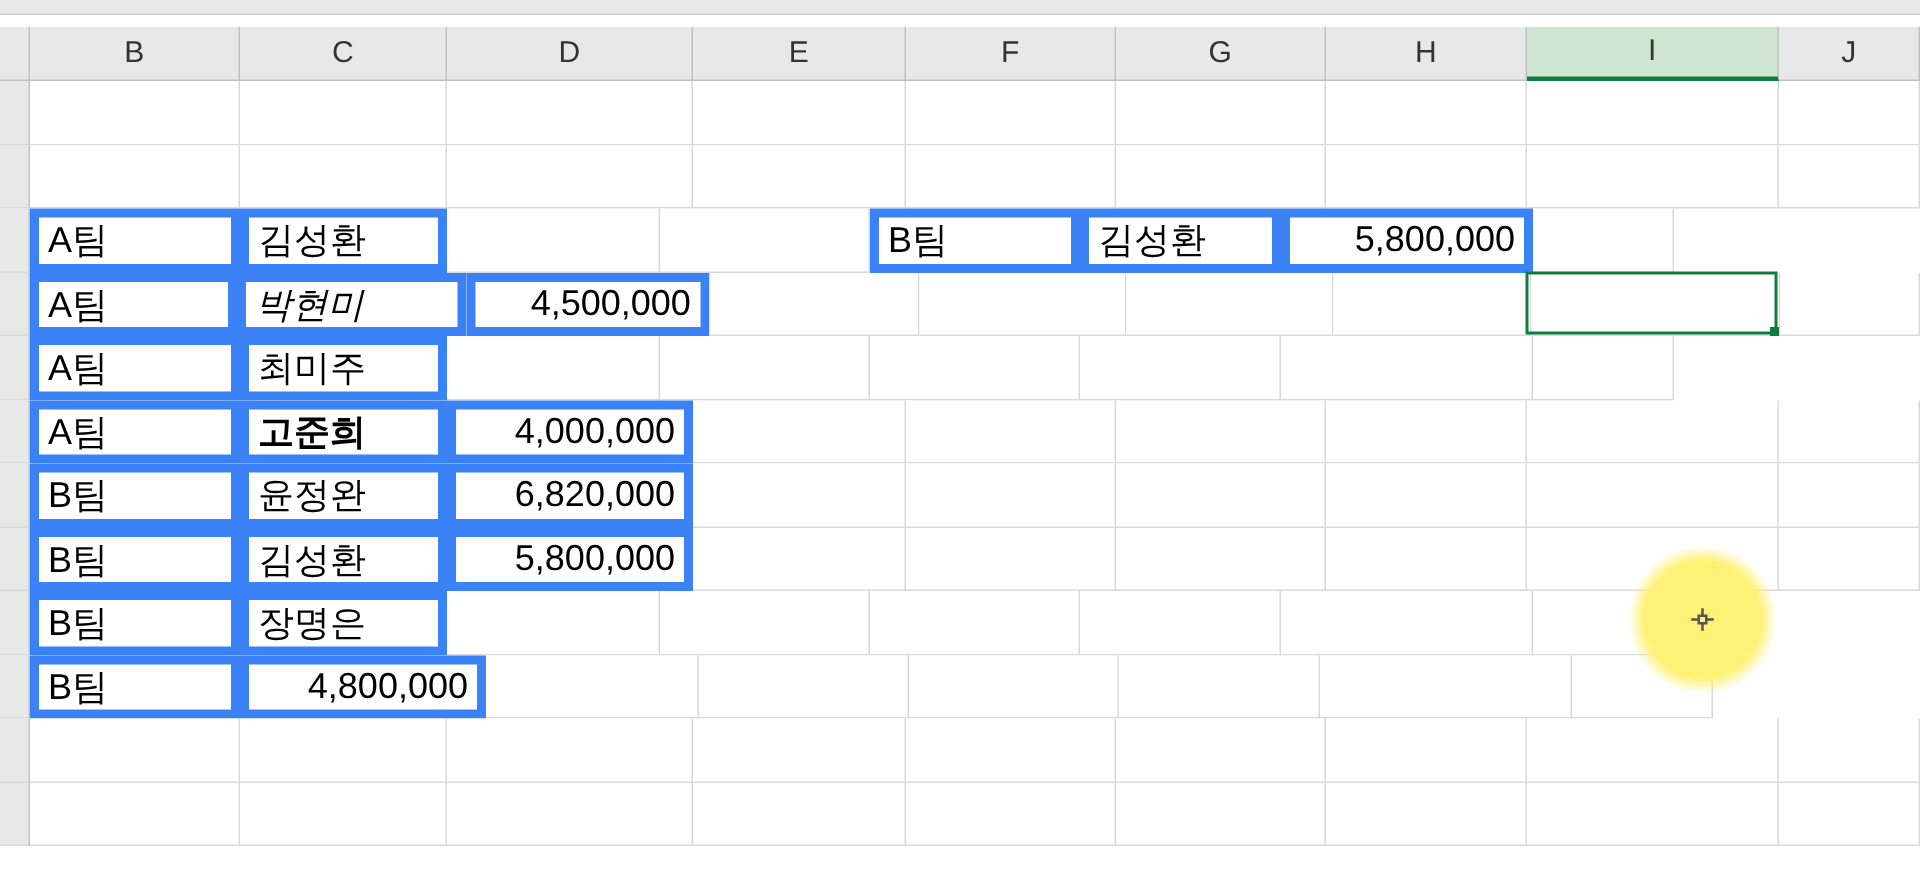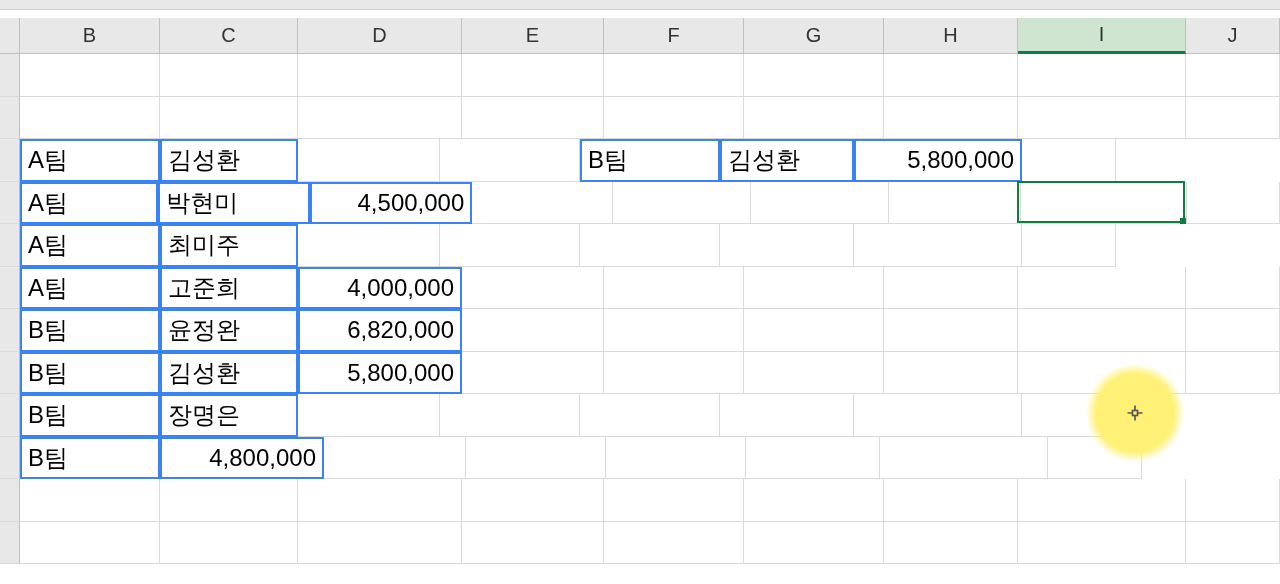--- a/index.html
+++ b/index.html
@@ -90,21 +90,21 @@
     font-size: 24px;
     padding: 0 6px;
     background: #fff;
     color: #000;
   }
   .cell.num {
     justify-content: flex-end;
   }
   
   .bordered {
-    border: 2px solid #3b82f6;
+    border: 6px solid #3b82f6;
   }
   
   .active-cell-outline {
     position: absolute;
     border: 2px solid #107c41;
     pointer-events: none;
   }
   .fill-handle {
     position: absolute;
     width: 6px;
@@ -193,42 +193,42 @@
         <div class="cell bordered" style="width: 138px;">김성환</div>
         <div class="cell" style="width: 142px;"></div>
         <div class="cell" style="width: 140px;"></div>
         <div class="cell bordered" style="width: 140px;">B팀</div>
         <div class="cell bordered" style="width: 134px;">김성환</div>
         <div class="cell bordered num" style="width: 168px;">5,800,000</div>
         <div class="cell" style="width: 94px;"></div>
       </div>
       <div class="row" style="top: 127.5px;">
         <div class="cell bordered" style="width: 140px;">A팀</div>
-        <div class="cell bordered" style="width: 154px;">박현미</div>
+        <div class="cell bordered" style="width: 154px; font-style: italic;">박현미</div>
         <div class="cell bordered num" style="width: 164px;">4,500,000</div>
         <div class="cell" style="width: 142px;"></div>
         <div class="cell" style="width: 140px;"></div>
         <div class="cell" style="width: 140px;"></div>
         <div class="cell" style="width: 134px;"></div>
         <div class="cell" style="width: 168px;"></div>
         <div class="cell" style="width: 94px;"></div>
       </div>
       <div class="row" style="top: 170px;">
         <div class="cell bordered" style="width: 140px;">A팀</div>
         <div class="cell bordered" style="width: 138px;">최미주</div>
         <div class="cell" style="width: 142px;"></div>
         <div class="cell" style="width: 140px;"></div>
         <div class="cell" style="width: 140px;"></div>
         <div class="cell" style="width: 134px;"></div>
         <div class="cell" style="width: 168px;"></div>
         <div class="cell" style="width: 94px;"></div>
       </div>
       <div class="row" style="top: 212.5px;">
         <div class="cell bordered" style="width: 140px;">A팀</div>
-        <div class="cell bordered" style="width: 138px;">고준희</div>
+        <div class="cell bordered" style="width: 138px; font-weight: bold;">고준희</div>
         <div class="cell bordered num" style="width: 164px;">4,000,000</div>
         <div class="cell" style="width: 142px;"></div>
         <div class="cell" style="width: 140px;"></div>
         <div class="cell" style="width: 140px;"></div>
         <div class="cell" style="width: 134px;"></div>
         <div class="cell" style="width: 168px;"></div>
         <div class="cell" style="width: 94px;"></div>
       </div>
       <div class="row" style="top: 255px;">
         <div class="cell bordered" style="width: 140px;">B팀</div>

